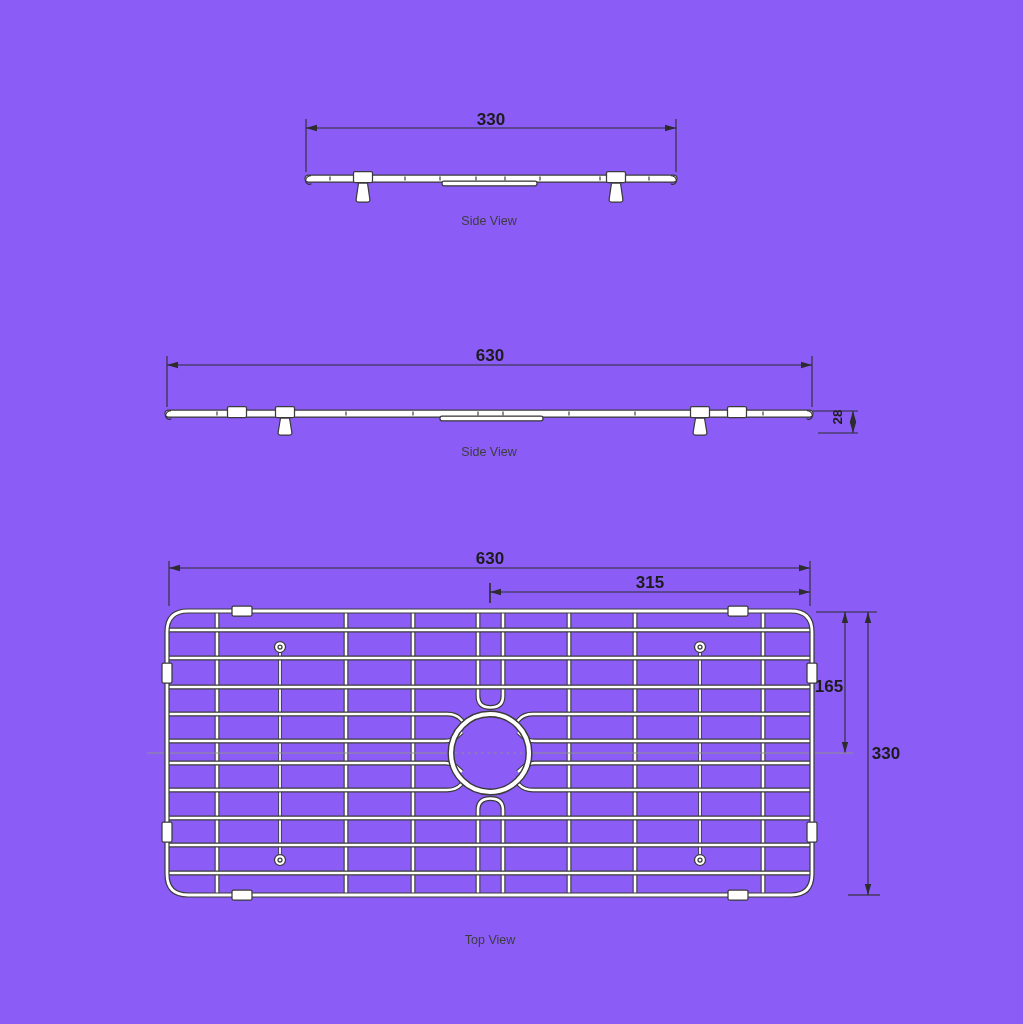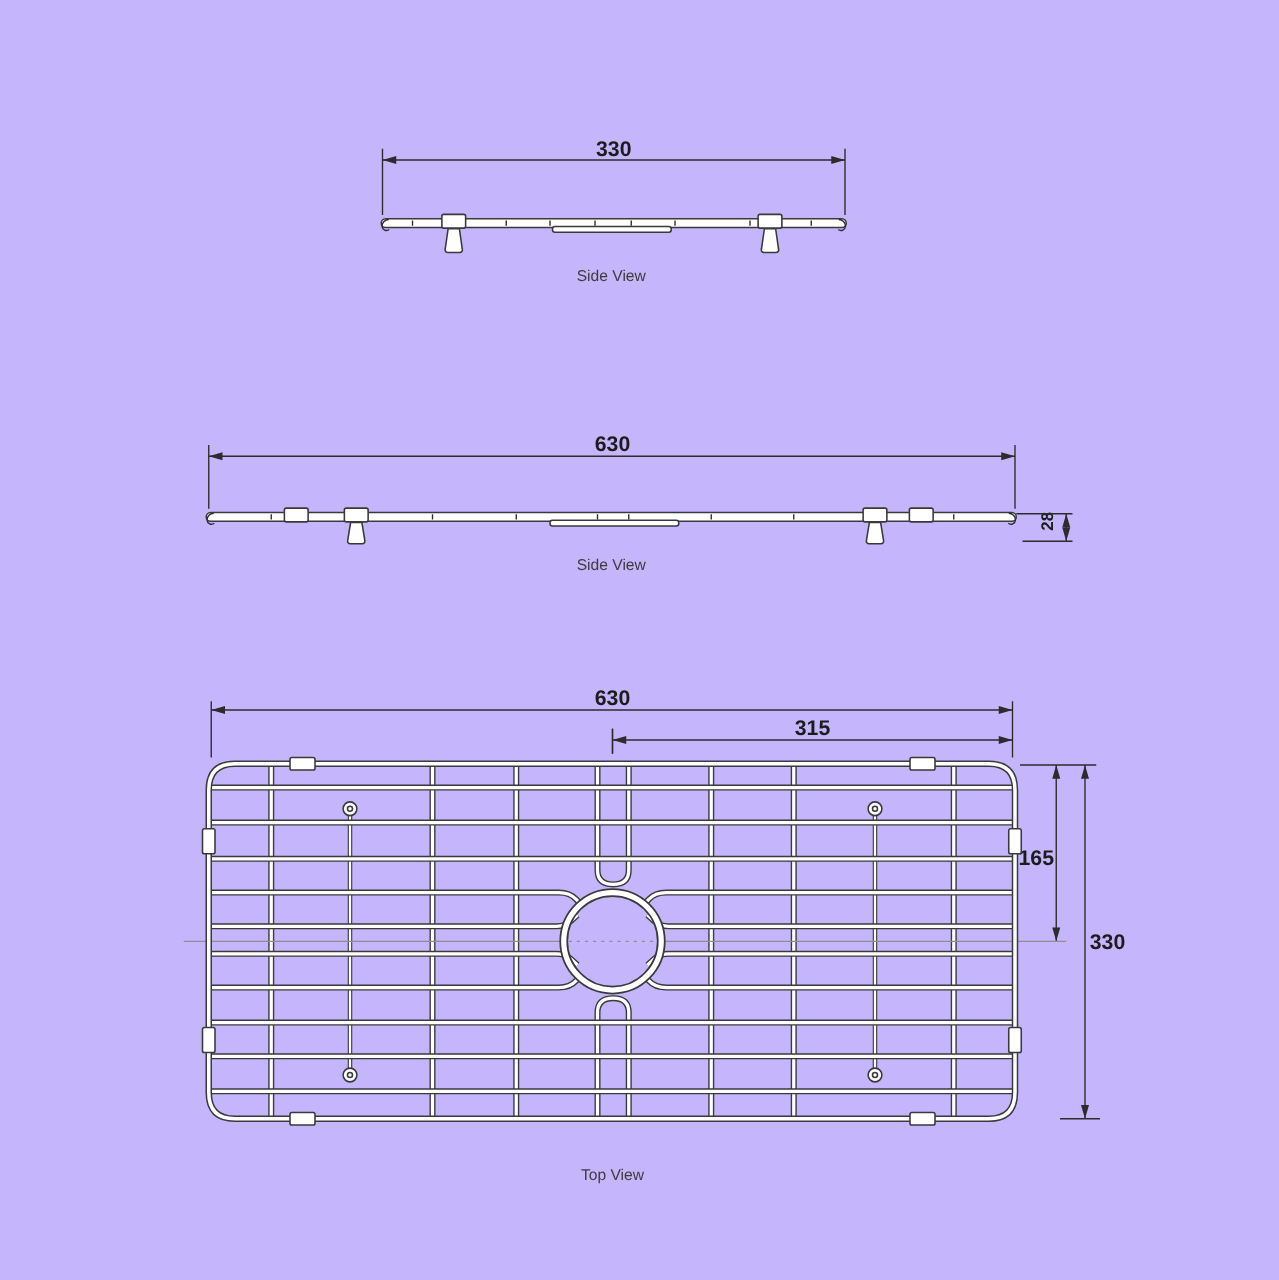--- a/index.html
+++ b/index.html
@@ -1,16 +1,16 @@
 <!DOCTYPE html>
 <html><head>
 <meta charset="utf-8">
 <style>
   html,body{margin:0;padding:0;background:#ffffff;}
-  #stage{width:1023px;height:1024px;position:relative;background:#c4b5fd;}
+  #stage{width:1023px;height:1024px;position:relative;background:#8b5cf6;}
   svg{display:block;}
   .wo{fill:none;stroke:#3a3a3a;}
   .wi{fill:none;stroke:#ffffff;}
   .ln{fill:none;stroke:#2c2c2c;stroke-width:1.1;}
   .cl{fill:none;stroke:#8f8f8f;stroke-width:1;}
   .white{fill:#ffffff;stroke:#3a3a3a;stroke-width:1.25;}
   .arr{fill:#2c2c2c;stroke:none;}
   text{font-family:"Liberation Sans",sans-serif;}
   .dim{font-size:17px;font-weight:600;fill:#1c1c1c;text-anchor:middle;}
   .dimsm{font-size:13.5px;font-weight:600;fill:#1c1c1c;text-anchor:middle;}

